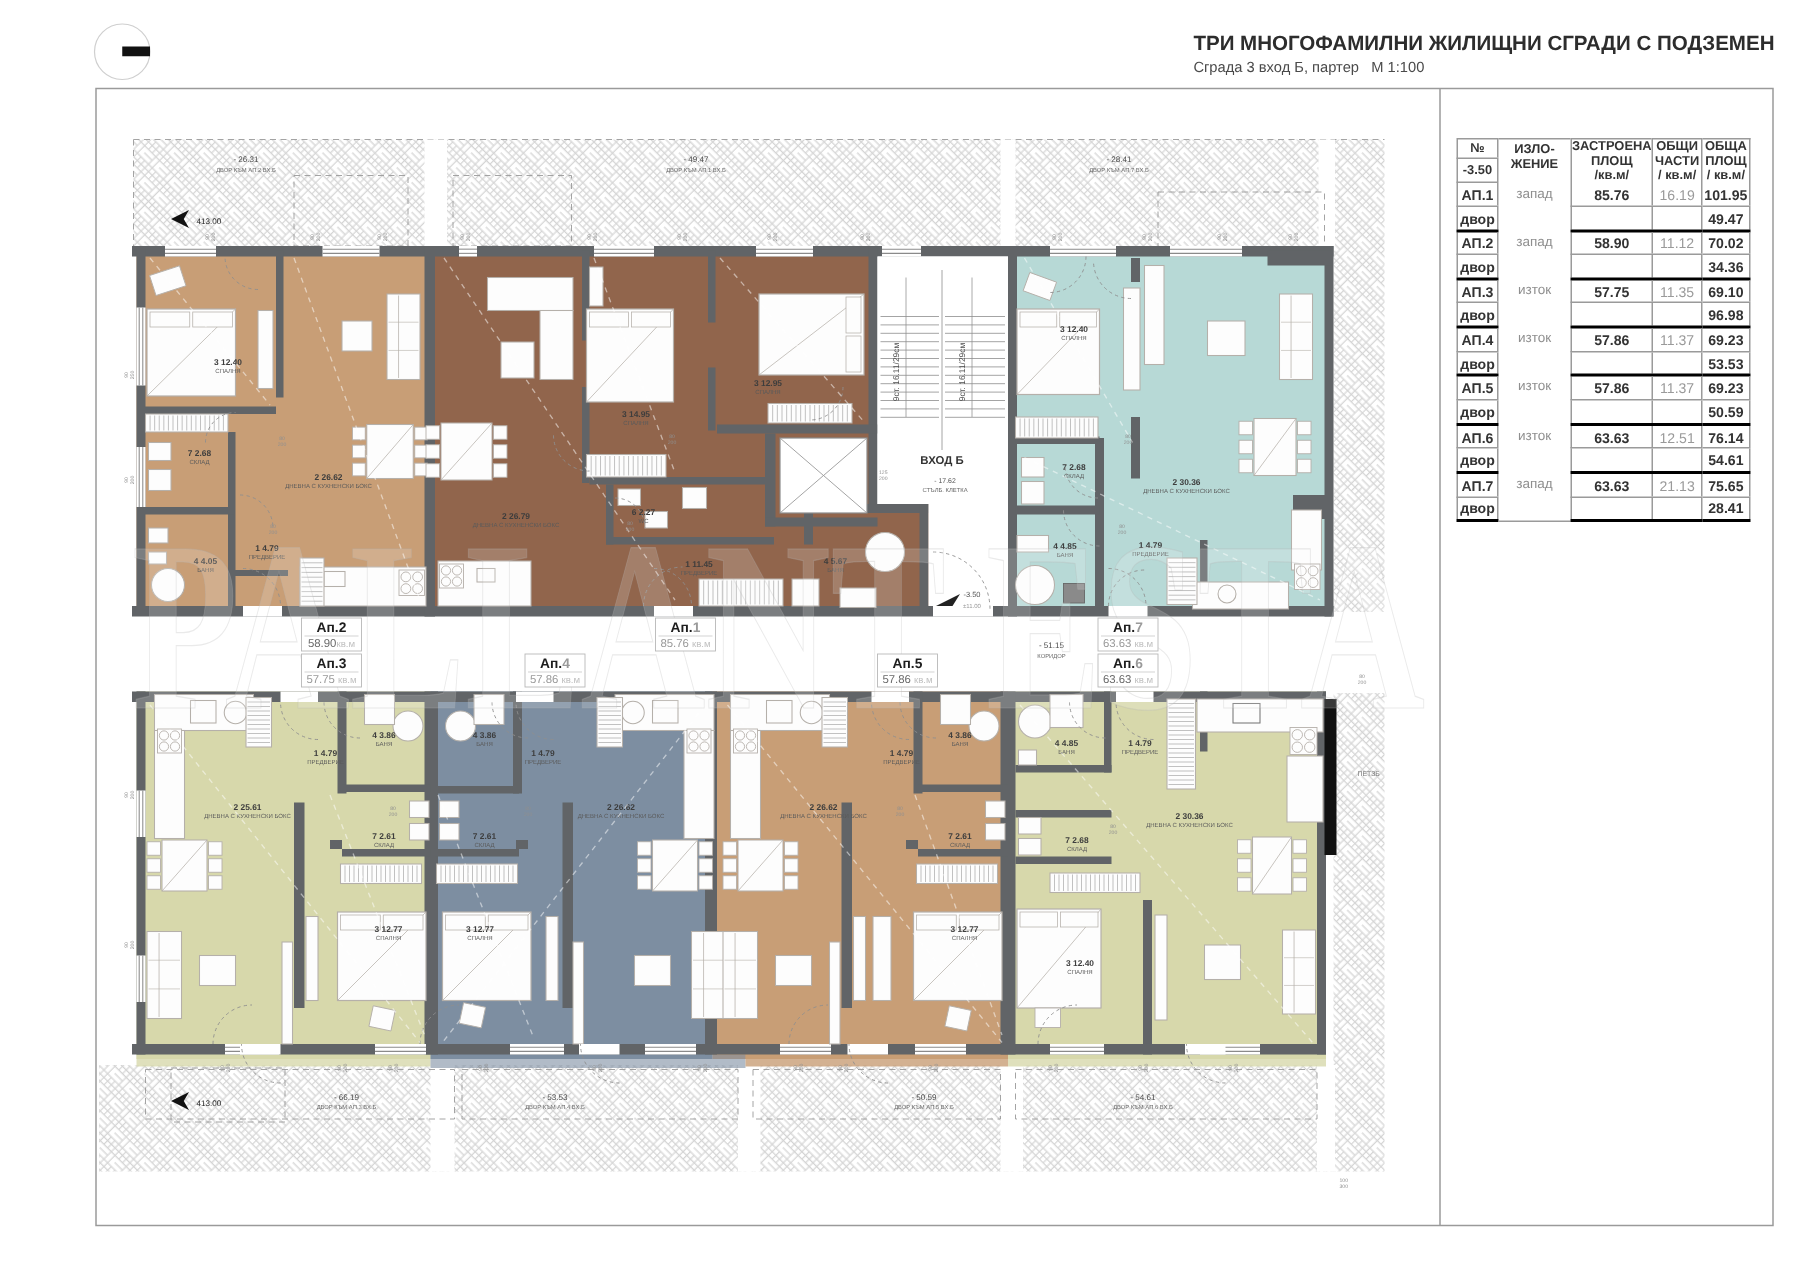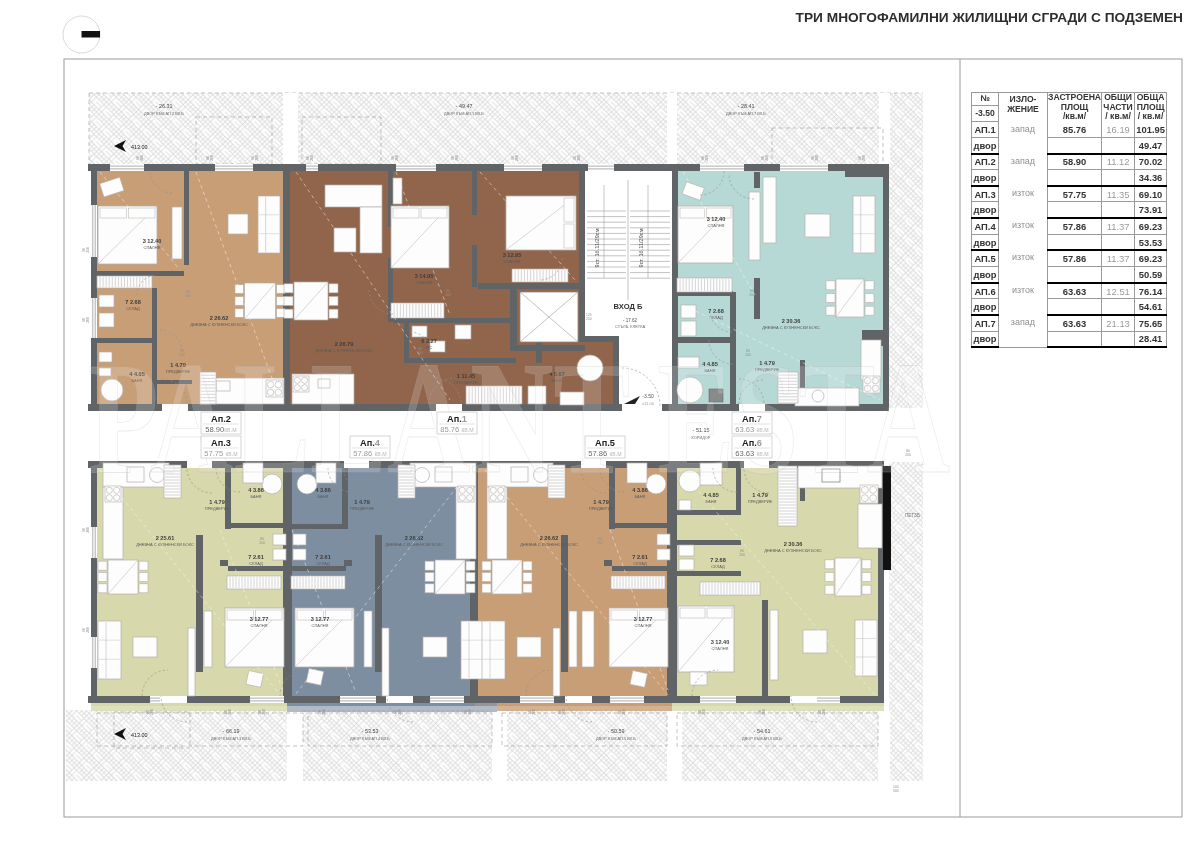--- a/index.html
+++ b/index.html
@@ -1,18 +1,18 @@
 <!DOCTYPE html>
 <html><head><meta charset="utf-8">
 <style>
 html,body { margin:0; padding:0; width:1200px; height:848px; background:#fff;
   font-family:"Liberation Sans", sans-serif; overflow:hidden; }
 #page { position:relative; width:1200px; height:848px; }
 #svgwrap { position:absolute; left:0; top:0; }
-#title { position:absolute; top:9px; right:17px; text-align:left; color:#2d2d2d; }
+#title { position:absolute; top:20px; right:17px; text-align:left; color:#2d2d2d; }
 #title .t1 { font-size:13.7px; font-weight:bold; line-height:18.4px; letter-spacing:0px; white-space:nowrap; }
 #title .t2 { font-size:9.8px; color:#4a4a4a; margin-top:1.5px; }
 #tbl { position:absolute; left:971px; top:92px; border-collapse:collapse; table-layout:fixed;
   color:#333; }
 #tbl td { padding:0; text-align:center; vertical-align:middle; overflow:hidden; }
 #tbl .c1 { width:26px; } #tbl .c2 { width:48px;margin-top:41px; } #tbl .c3 { width:51px; }
 #tbl .c4 { width:32px; } #tbl .c5 { width:31px; }
 #tbl td { border-left:1px solid #9a9a9a; }
 #tbl tr td:first-child { border-left:1px solid #9a9a9a; }
 #tbl { border:1px solid #9a9a9a; }
@@ -1029,20 +1029,21 @@
 <line x1="734" y1="448" x2="770" y2="448" stroke="#c4c4c4" stroke-width="0.5"></line>
 <text x="752" y="445.5" font-size="9.2" font-weight="bold" text-anchor="middle"><tspan fill="#1e1e1e">Ап.</tspan><tspan fill="#9a9a9a">6</tspan></text>
 <text x="752" y="455.5" font-size="7.6" fill="#6a6a6a" text-anchor="middle">63.63 <tspan fill="#c0c0c0" font-size="6.4">кв.м</tspan></text>
 <rect x="64" y="59" width="1118" height="758" fill="none" stroke="#9a9a9a" stroke-width="1"></rect>
 <line x1="960" y1="59" x2="960" y2="817" stroke="#9a9a9a" stroke-width="1"></line>
 <circle cx="81.5" cy="34.5" r="18.5" fill="none" stroke="#cfcfcf" stroke-width="0.8"></circle>
 <rect x="81.5" y="31" width="18.5" height="6.5" fill="#111"></rect>
 </svg></div>
 <div id="title">
 <div class="t1">ТРИ МНОГОФАМИЛНИ ЖИЛИЩНИ СГРАДИ С ПОДЗЕМЕН</div>
+<div class="t2">Сграда 3 вход Б, партер&nbsp;&nbsp;&nbsp;М 1:100</div>
 </div>
 <table id="tbl" cellspacing="0">
 <tbody>
         <tr class="hd">
           <td class="c1">№</td>
           <td class="c2" rowspan="2" style="font-weight:bold !important;color:#333;font-size:8.6px !important;">ИЗЛО-<br>ЖЕНИЕ</td>
           <td class="c3" rowspan="2">ЗАСТРОЕНА<br>ПЛОЩ<br>/кв.м/</td>
           <td class="c4" rowspan="2" style="color:#333;font-weight:bold !important;">ОБЩИ<br>ЧАСТИ<br>/ кв.м/</td>
           <td class="c5" rowspan="2">ОБЩА<br>ПЛОЩ<br>/ кв.м/</td>
         </tr>
@@ -1079,21 +1080,21 @@
           <td class="c1 bb">АП.3</td>
           <td class="c2" rowspan="2">изток</td>
           <td class="c3 bb">57.75</td>
           <td class="c4 bb">11.35</td>
           <td class="c5 bb">69.10</td>
         </tr>
 <tr class="rb">
           <td class="c1 bb2">двор</td>
           <td class="c3 bb2"></td>
           <td class="c4 bb2"></td>
-          <td class="c5 bb2">73.91</td>
+          <td class="c5 bb2">96.98</td>
         </tr>
 <tr class="ra">
           <td class="c1 bb">АП.4</td>
           <td class="c2" rowspan="2">изток</td>
           <td class="c3 bb">57.86</td>
           <td class="c4 bb">11.37</td>
           <td class="c5 bb">69.23</td>
         </tr>
 <tr class="rb">
           <td class="c1 bb2">двор</td>

